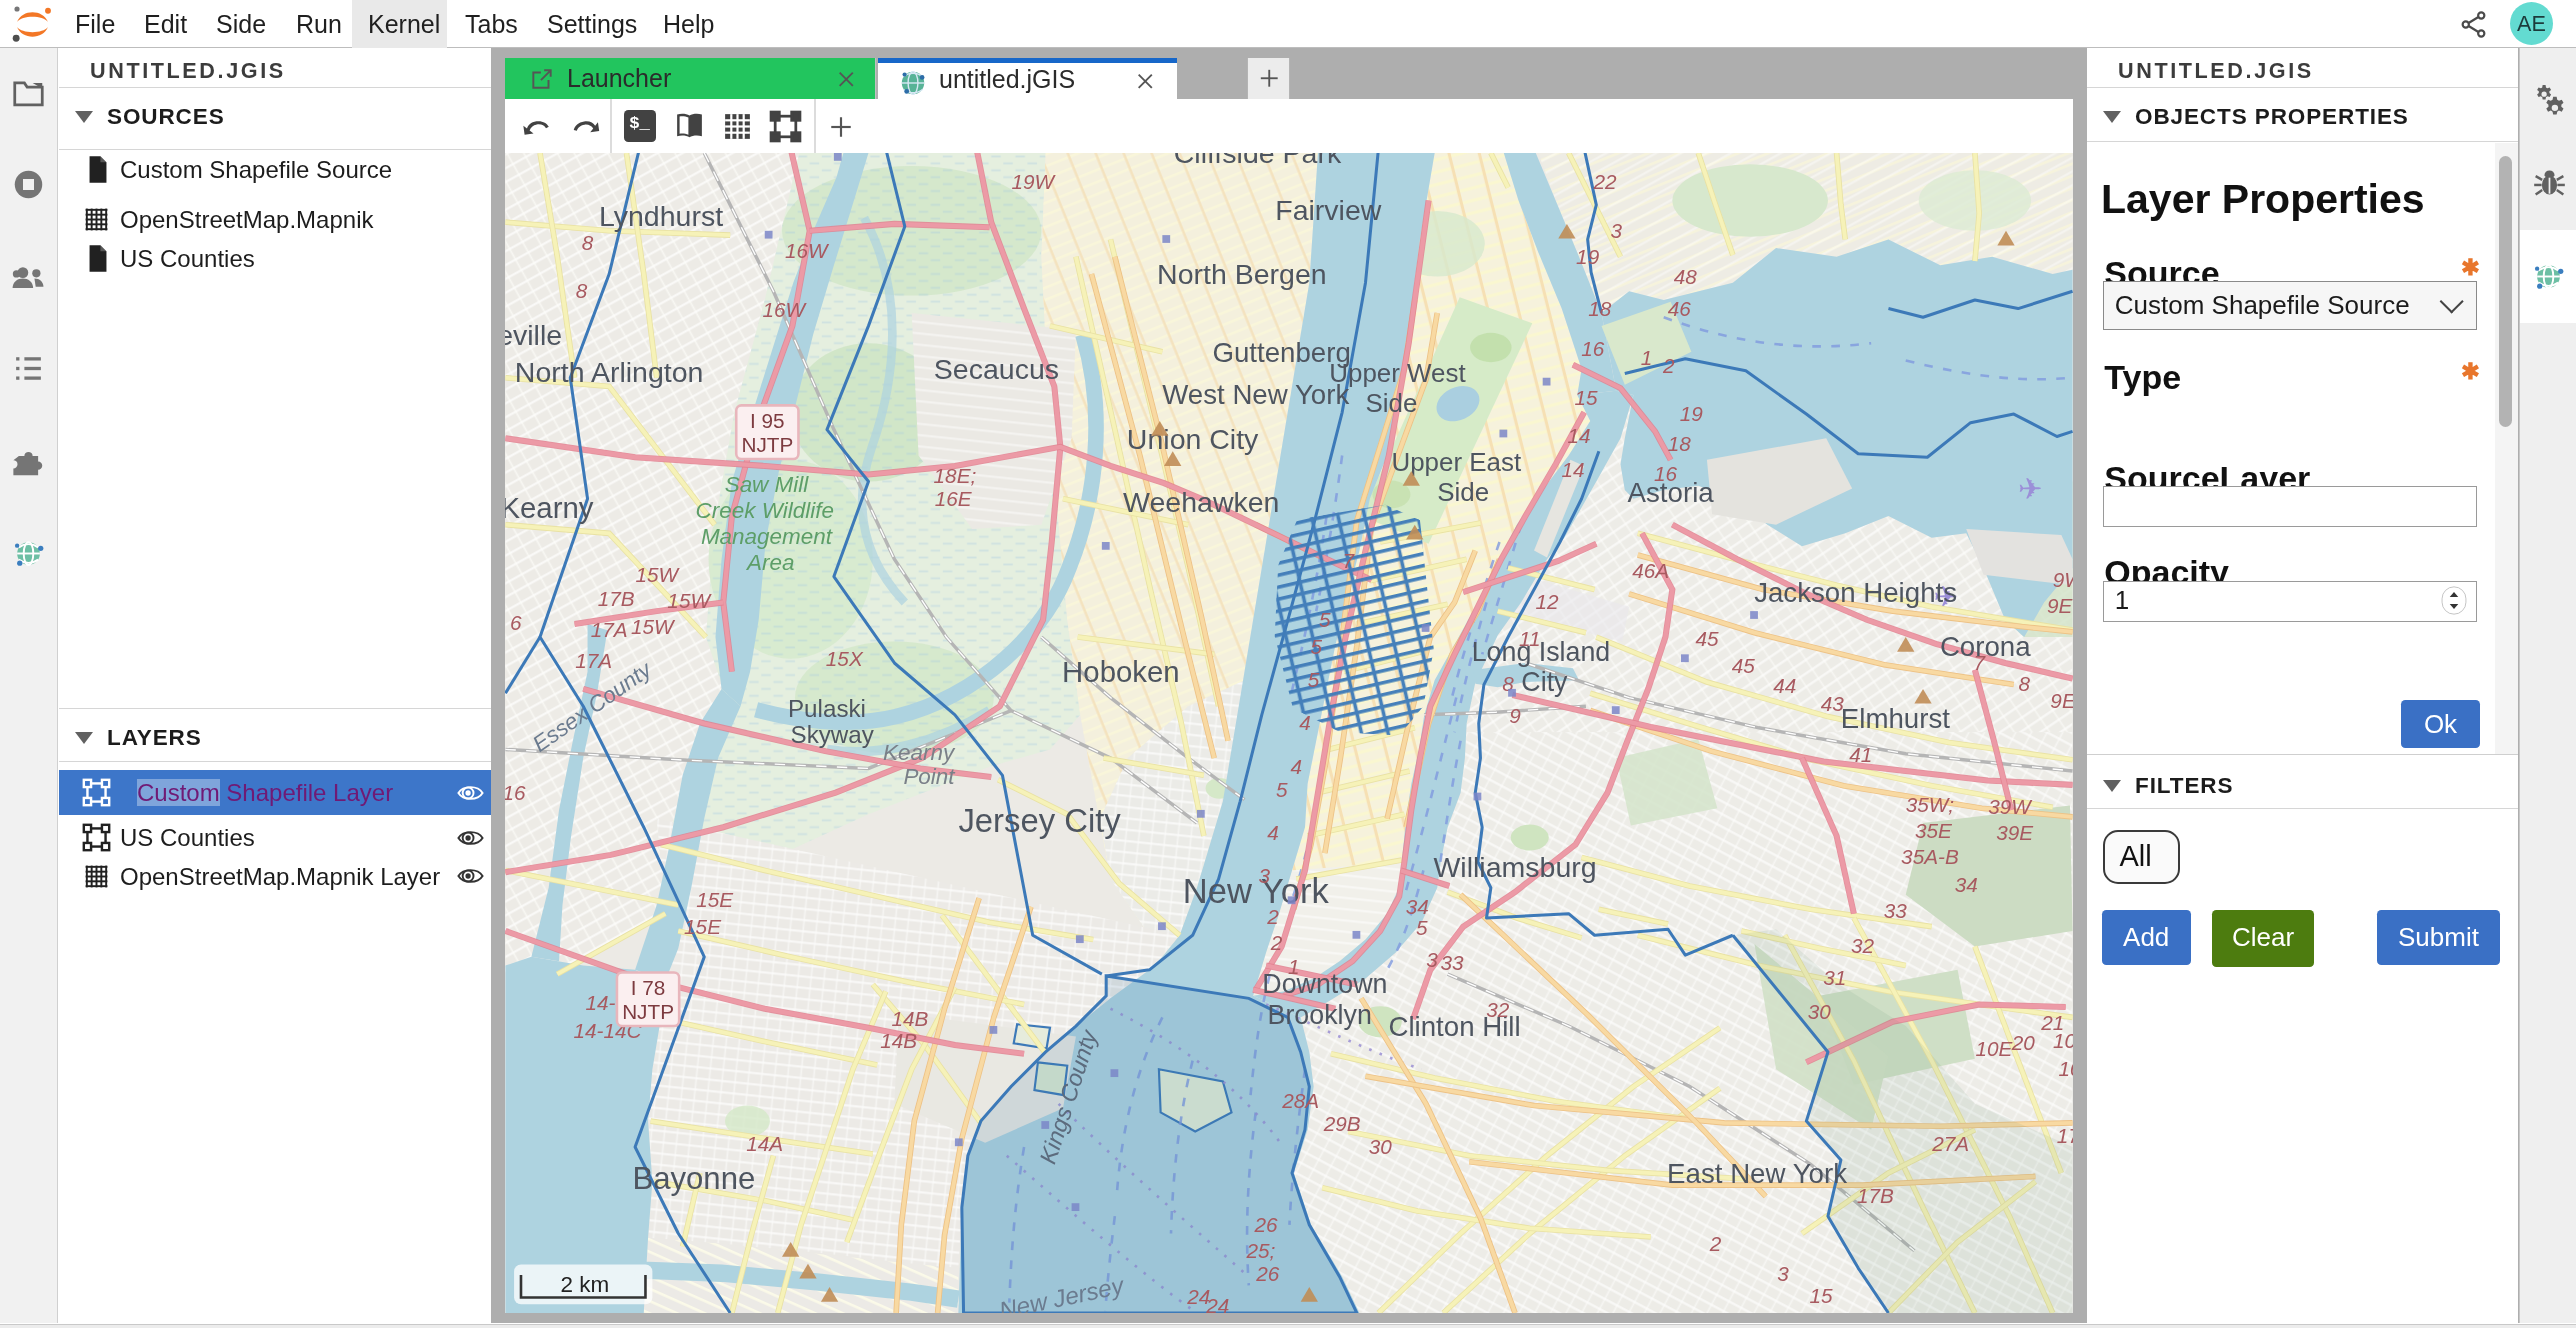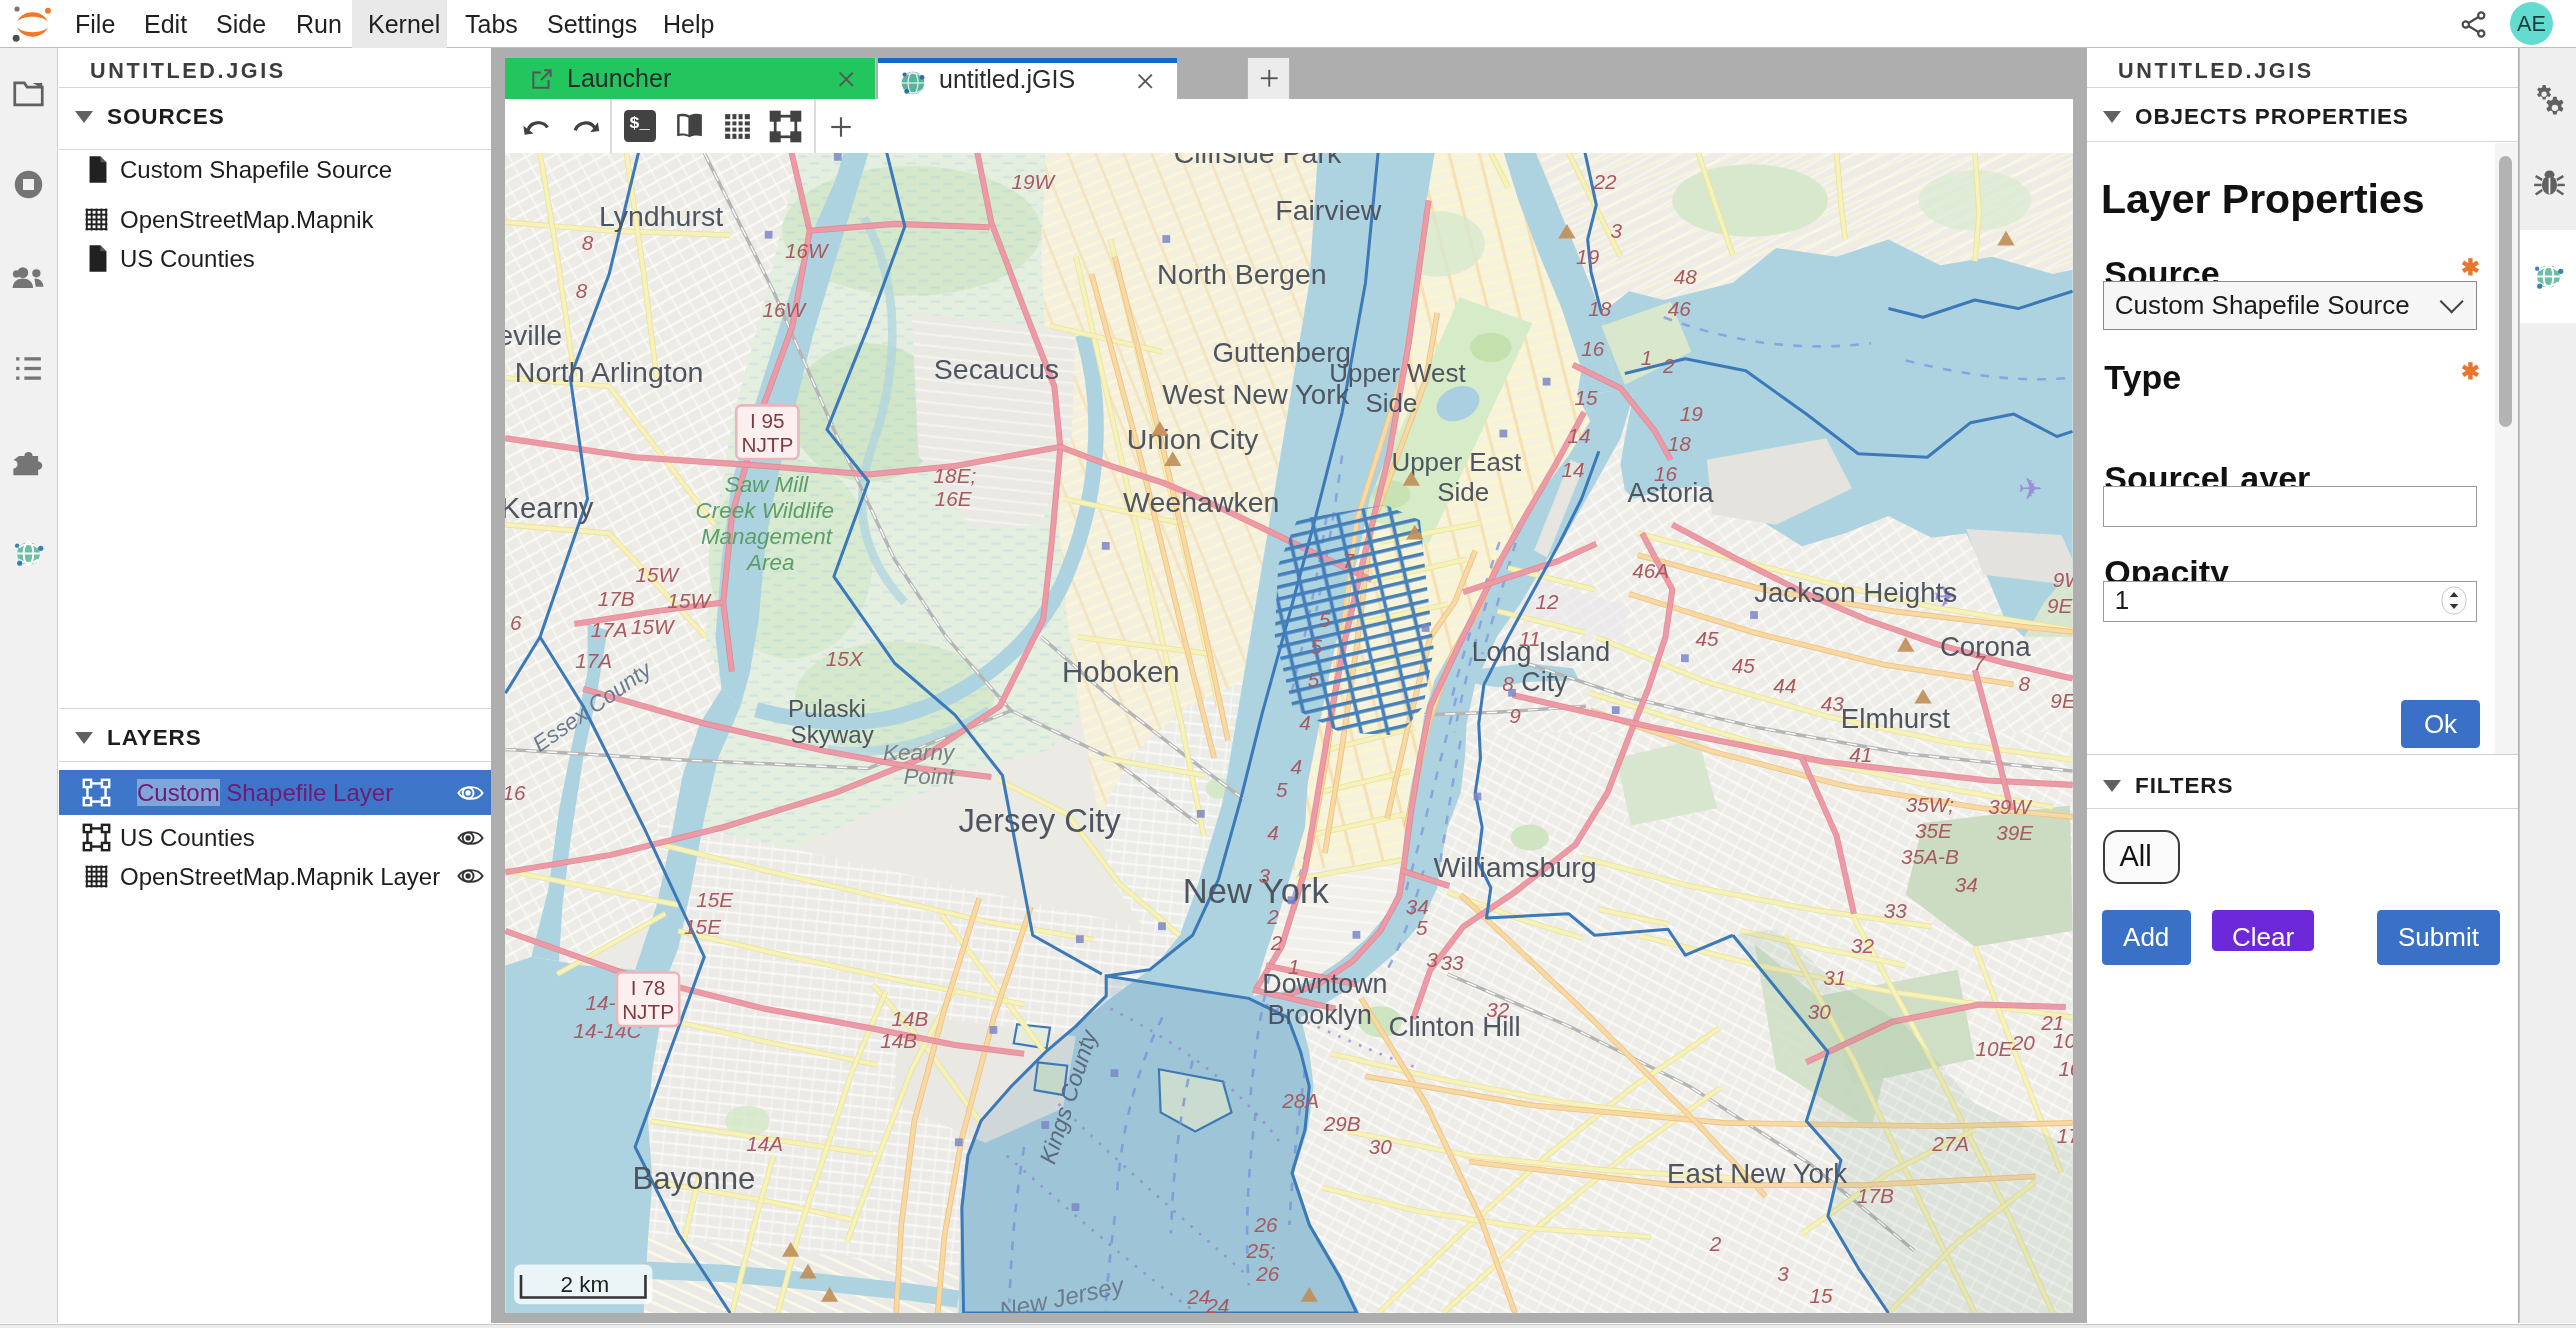--- a/index.html
+++ b/index.html
@@ -910,21 +910,21 @@
   <div class="btn" style="left:314px;top:652px;width:79px;height:48px;line-height:48px;background:#3a70c5">Ok</div>
 
   <div class="hr" style="left:0;top:706px;width:431px;border-color:#cfcfcf"></div>
   <div class="tri" style="left:15.6px;top:732px"></div>
   <div class="sechead" style="left:48px;top:725px">FILTERS</div>
   <div class="hr" style="left:0;top:760px;width:431px"></div>
 
   <div class="abs" style="left:16.4px;top:782px;width:77px;height:54px;background:#fafafa;border:2.6px solid #3a3a3a;border-radius:15px;font-size:29px;color:#111;line-height:48px;padding-left:14px;">All</div>
 
   <div class="btn" style="left:14.7px;top:862px;width:89px;height:55px;line-height:55px;background:#3a70c5">Add</div>
-  <div class="btn" style="left:125px;top:862px;width:102px;height:41px;line-height:55px;background:#6d28d9">Clear</div>
+  <div class="btn" style="left:125px;top:862px;width:102px;height:57px;line-height:55px;background:#4d7c0f">Clear</div>
   <div class="btn" style="left:290px;top:862px;width:123px;height:55px;line-height:55px;background:#3a70c5">Submit</div>
 </div>
 
 <div id="rightbar" class="abs">
   <div id="rglobetab"></div>
   <svg class="abs" style="left:12px;top:33px" width="35" height="35" viewBox="0 0 24 24" fill="#616161">
     <path d="M9.3 2.8 l0.3 1.6 a3.6 3.6 0 0 1 1 .6 l1.5 -0.6 1 1.7 -1.2 1a3.6 3.6 0 0 1 0 1.2 l1.2 1 -1 1.7 -1.5 -0.6 a3.6 3.6 0 0 1 -1 .6 l-0.3 1.6 h-2 l-0.3 -1.6 a3.6 3.6 0 0 1 -1 -.6 l-1.5 .6 -1 -1.7 1.2 -1 a3.6 3.6 0 0 1 0 -1.2 l-1.2 -1 1 -1.7 1.5 .6 a3.6 3.6 0 0 1 1 -.6 l0.3 -1.6 z M8.3 7.2 a1.8 1.8 0 1 0 0 3.6 1.8 1.8 0 0 0 0 -3.6 z"></path>
     <path d="M16.9 10.8 l0.4 2 a4.4 4.4 0 0 1 1.2 .7 l1.9 -0.7 1.2 2.1 -1.5 1.3 a4.4 4.4 0 0 1 0 1.4 l1.5 1.3 -1.2 2.1 -1.9 -0.7 a4.4 4.4 0 0 1 -1.2 .7 l-0.4 2 h-2.4 l-0.4 -2 a4.4 4.4 0 0 1 -1.2 -.7 l-1.9 .7 -1.2 -2.1 1.5 -1.3 a4.4 4.4 0 0 1 0 -1.4 l-1.5 -1.3 1.2 -2.1 1.9 .7 a4.4 4.4 0 0 1 1.2 -.7 l0.4 -2 z m-1.2 5.4 a2.2 2.2 0 1 0 0 4.4 2.2 2.2 0 0 0 0 -4.4 z"></path>
   </svg>
   <svg class="abs" style="left:12px;top:118px" width="35" height="35" viewBox="0 0 24 24" fill="#616161">

